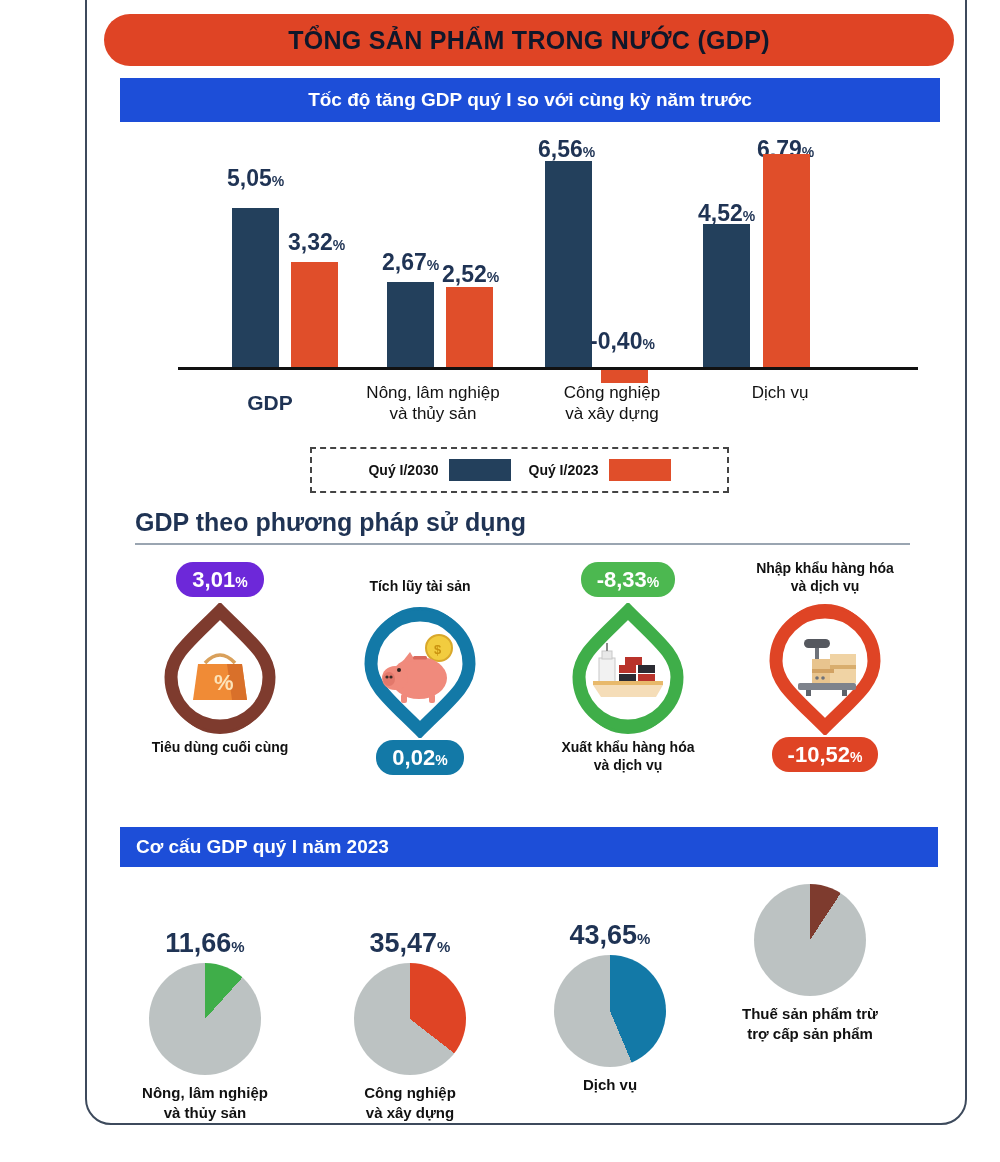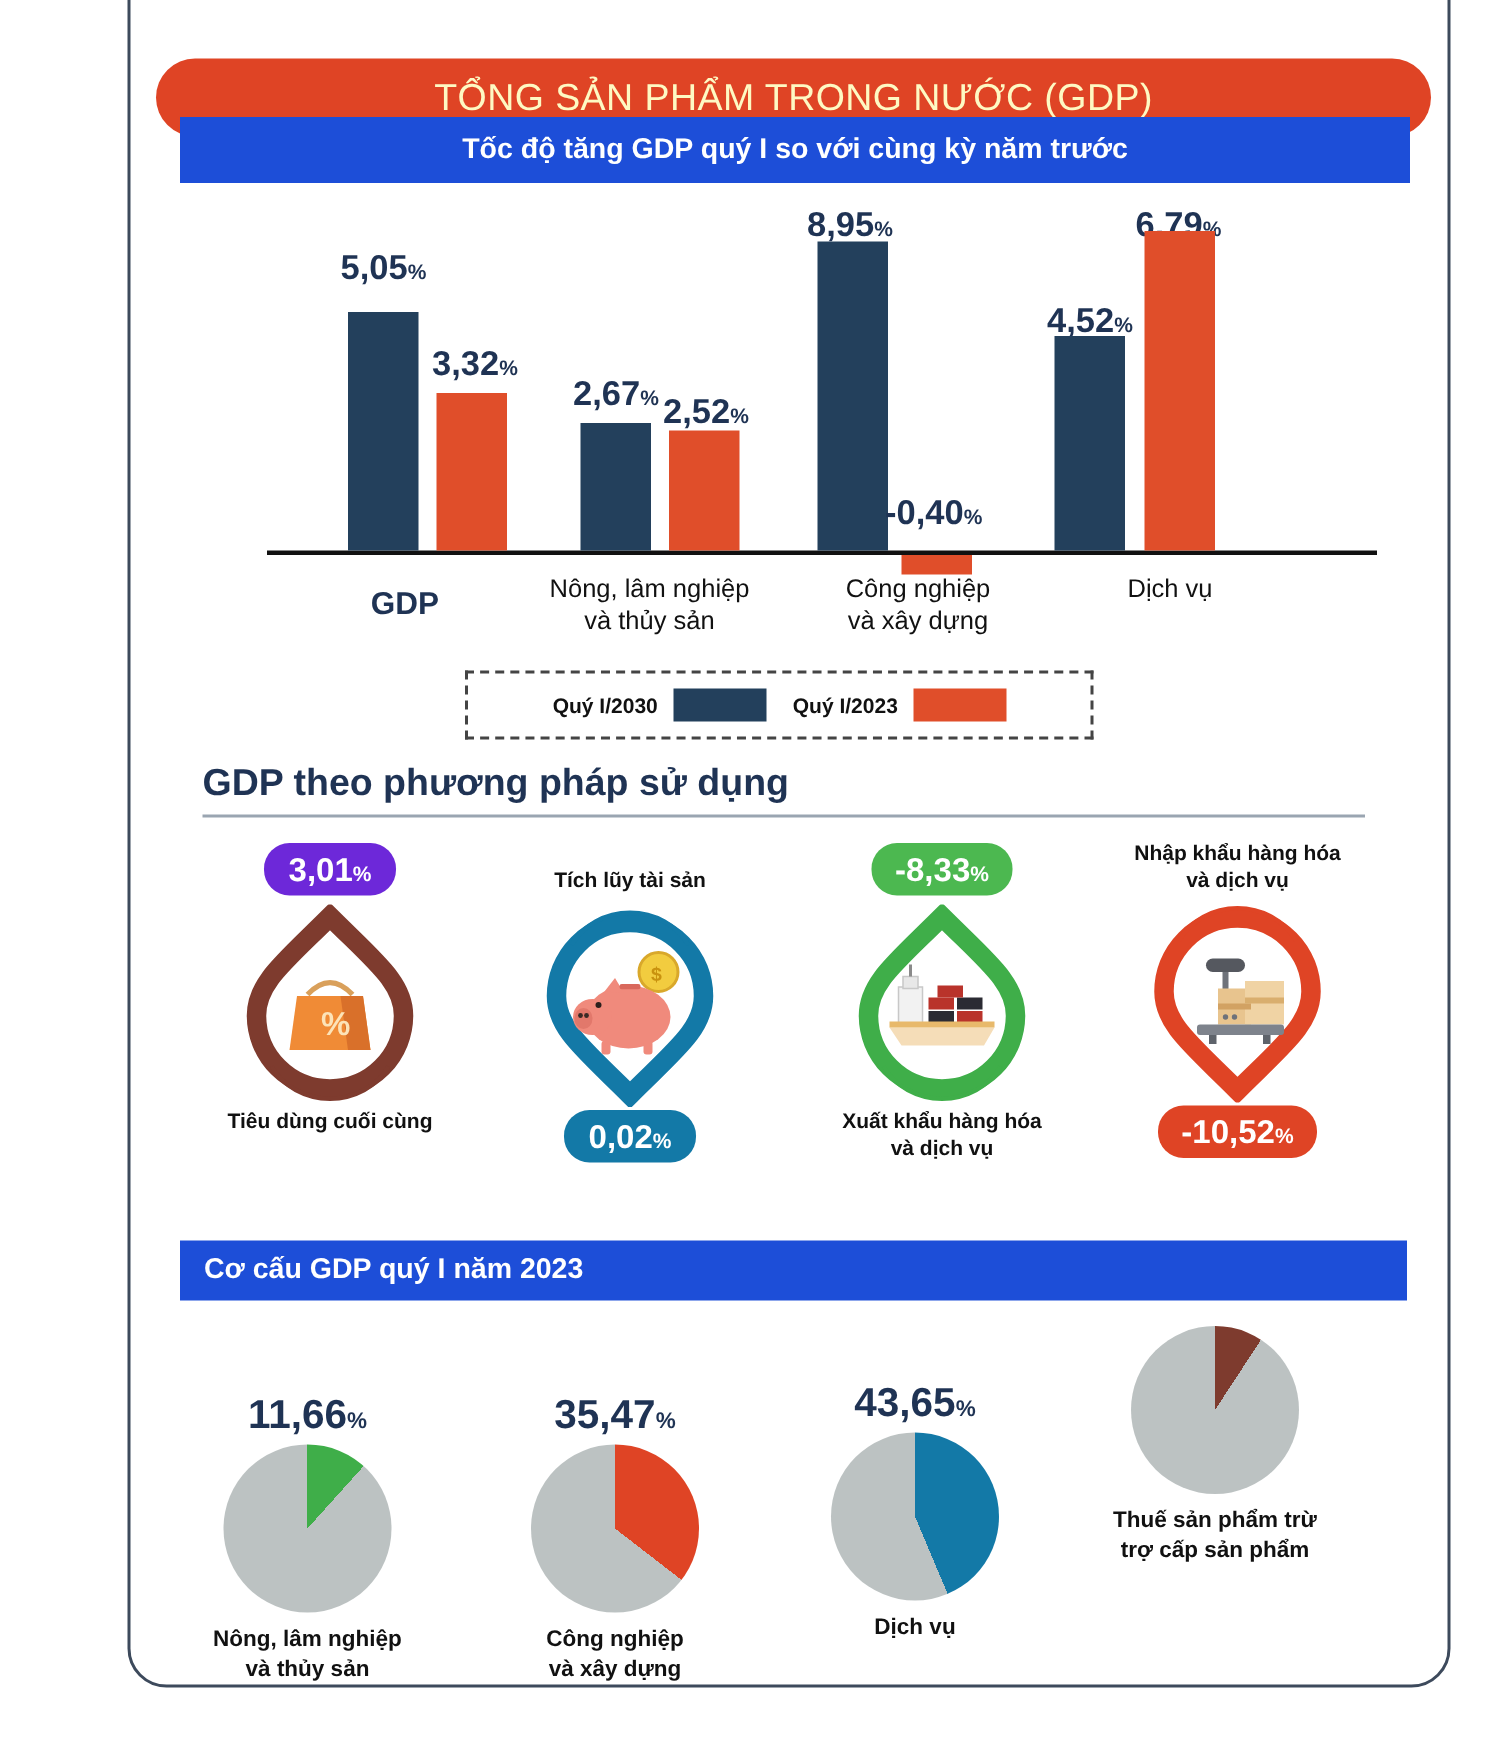--- a/index.html
+++ b/index.html
@@ -14,21 +14,21 @@
     position:absolute;left:85px;top:-40px;width:882px;height:1165px;
     border:2px solid #3d4a5c;border-radius:26px;box-sizing:border-box;
   }
   .stage{position:absolute;left:0;top:0;width:1000px;height:1162px;}
 
   
   .main-title{
     position:absolute;left:104px;top:14px;width:850px;height:52px;
     background:#DF4425;border-radius:26px;
     display:flex;align-items:center;justify-content:center;
-    color:#fef9c3;font-size:25px;font-weight:normal;letter-spacing:.3px;margin-top:25px;
+    color:#0f172a;font-size:25px;font-weight:bold;letter-spacing:.3px;
   }
 
   
   .sec-bar{
     position:absolute;background:#1d4ed8;
     display:flex;align-items:center;color:#fff;font-weight:bold;
   }
   #bar-sec1{left:120px;top:78px;width:820px;height:44px;justify-content:center;font-size:19px;}
   #bar-sec3{left:120px;top:827px;width:818px;height:40px;padding-left:16px;font-size:19px;box-sizing:border-box;}
 
@@ -96,21 +96,21 @@
     <div class="vlabel" style="left:107px;top:37px;"><span>5,05</span><span class="pc">%</span></div>
     <div class="bar b22" style="left:112px;height:159px;"></div>
     <div class="vlabel" style="left:168px;top:101px;"><span>3,32</span><span class="pc">%</span></div>
     <div class="bar b23" style="left:171px;height:105px;"></div>
 
     <div class="vlabel" style="left:262px;top:121px;"><span>2,67</span><span class="pc">%</span></div>
     <div class="bar b22" style="left:267px;height:85px;"></div>
     <div class="vlabel" style="left:322px;top:133px;"><span>2,52</span><span class="pc">%</span></div>
     <div class="bar b23" style="left:326px;height:80px;"></div>
 
-    <div class="vlabel" style="left:418px;top:8px;"><span>8,95</span><span class="pc">%</span></div>
+    <div class="vlabel" style="left:418px;top:8px;"><span>6,56</span><span class="pc">%</span></div>
     <div class="bar b22" style="left:425px;height:206px;"></div>
     <div class="vlabel" style="left:470px;top:200px;"><span>-0,40</span><span class="pc">%</span></div>
     <div class="bar b23 neg" style="left:481px;height:13px;"></div>
 
     <div class="vlabel" style="left:578px;top:72px;"><span>4,52</span><span class="pc">%</span></div>
     <div class="bar b22" style="left:583px;height:143px;"></div>
     <div class="vlabel" style="left:637px;top:8px;"><span>6,79</span><span class="pc">%</span></div>
     <div class="bar b23" style="left:643px;height:213px;"></div>
   </div>
 

